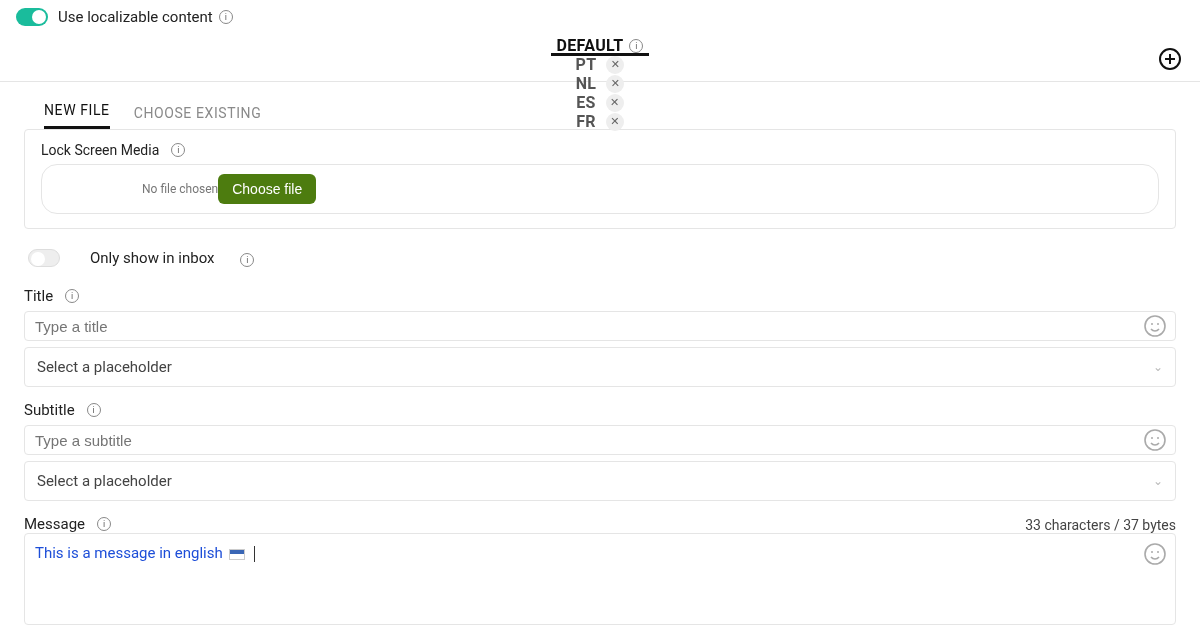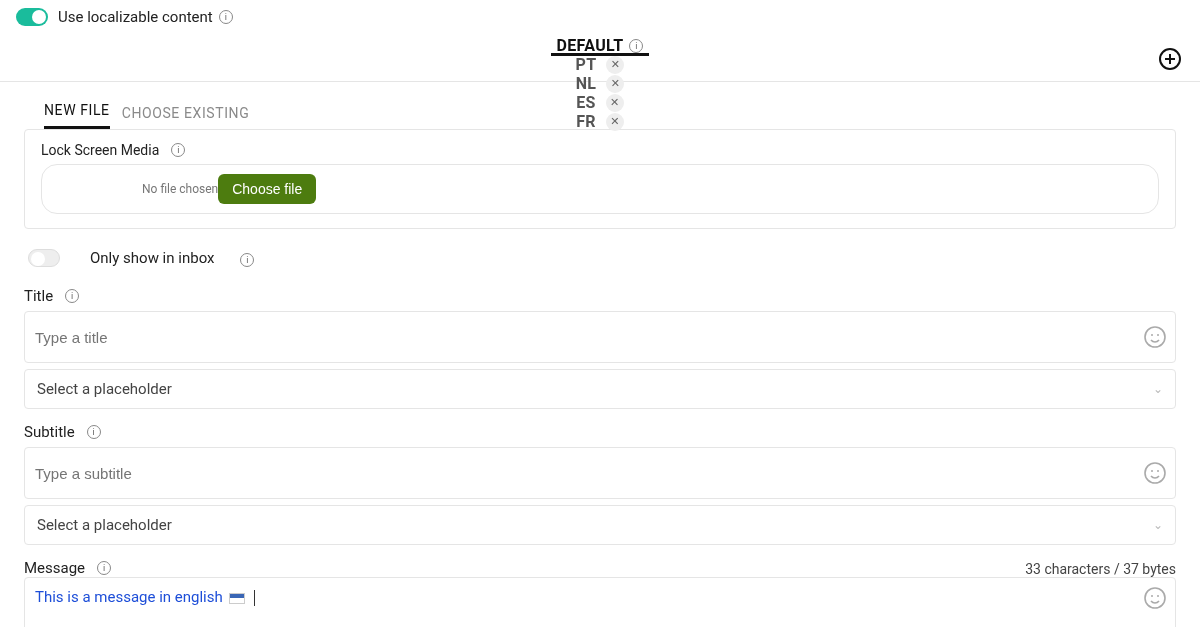--- a/index.html
+++ b/index.html
@@ -103,21 +103,21 @@
 
   
   .content {
     padding: 0 24px 16px 24px;
   }
 
   
   .subtabs {
     display:flex;
     align-items:flex-end;
-    gap: 12px;
+    gap: 24px;
     padding-top: 20px;
     padding-left: 20px;
   }
   .subtab {
     font-size: 14px;
     letter-spacing: 0.6px;
     color: #8a8a8a;
     padding-bottom: 8px;
     cursor:pointer;
   }
@@ -171,21 +171,21 @@
 
   
   .form-block { margin-top: 6px; }
   .form-block .field-label { margin: 6px 0; font-size:15px; }
   .text-input-wrap {
     position:relative;
     border: 1px solid #e5e5e5;
     border-radius: 4px;
     display:flex;
     align-items:center;
-    height: 52px;
+    height: 30px;
   }
   .text-input-wrap input, .text-input-wrap textarea {
     border:none;
     outline:none;
     flex:1;
     height:100%;
     padding: 0 10px;
     font-size: 15px;
     color:#222;
     background:transparent;

